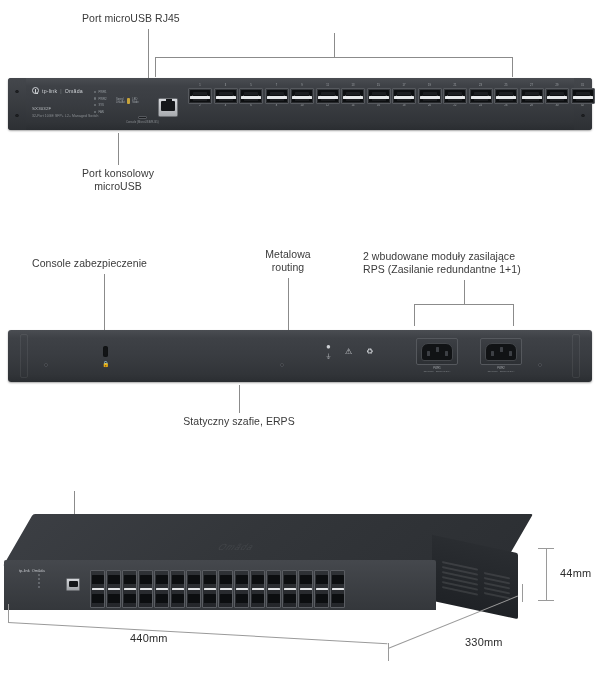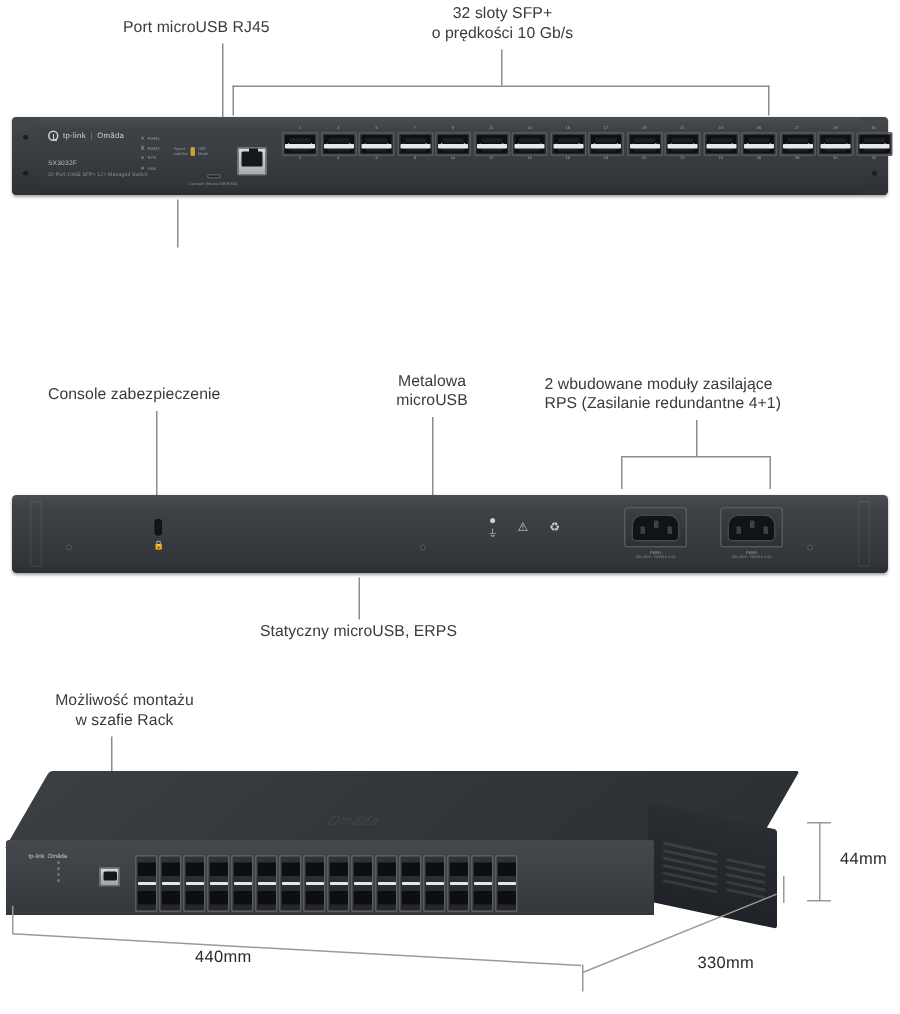--- a/index.html
+++ b/index.html
@@ -276,22 +276,20 @@
   .dim-cap { position:absolute; background:#9a9a9a; }
 </style>
 </head>
 <body>
 
 <div class="stage">
 
   <div class="callout c-left" style="left:82px; top:12px;">Port microUSB RJ45</div>
   <div class="lead-v" style="left:148px; top:29px; height:50px;"></div>
 
-  <div class="callout c-ctr" style="left:245px; top:3px; width:180px;">32 sloty SFP+
-o prędkości 10 Gb/s</div>
   <div class="lead-v" style="left:334px; top:33px; height:24px;"></div>
   <div class="bracket" style="left:155px; top:57px; width:358px; height:20px;"></div>
 
   <div class="chassis front">
     <div class="ear l">
       <div class="ear-hole" style="top:12px;"></div>
       <div class="ear-hole" style="top:36px;"></div>
     </div>
     <div class="ear r">
       <div class="ear-hole" style="top:12px;"></div>
@@ -480,30 +478,32 @@
             <span class="sfp-slot"></span>
             <span class="sfp-latch"></span>
             <span class="sfp-slot"></span>
           </span>
         <span class="sfp-num">32</span>
       </div>
     </div>
   </div>
 
   <div class="lead-v" style="left:118px; top:133px; height:32px;"></div>
+  <div class="callout c-ctr" style="left:58px; top:167px; width:120px;">Port konsolowy
+microUSB</div>
 
   <div class="callout c-left" style="left:32px; top:257px;">Console zabezpieczenie</div>
   <div class="lead-v" style="left:104px; top:274px; height:58px;"></div>
 
   <div class="callout c-ctr" style="left:240px; top:248px; width:96px;">Metalowa
-microUSB</div>
+routing</div>
   <div class="lead-v" style="left:288px; top:278px; height:54px;"></div>
 
   <div class="callout c-left" style="left:363px; top:250px;">2 wbudowane moduły zasilające
-RPS (Zasilanie redundantne 4+1)</div>
+RPS (Zasilanie redundantne 1+1)</div>
   <div class="lead-v" style="left:464px; top:280px; height:24px;"></div>
   <div class="bracket" style="left:414px; top:304px; width:100px; height:22px;"></div>
 
   <div class="chassis rear">
     <div class="rear-corner" style="left:12px;"></div>
     <div class="rear-corner" style="right:12px;"></div>
 
     <div class="k-lock"></div>
     <div class="k-lock-icon">🔒</div>
 
@@ -539,24 +539,22 @@
               <span class="pin p3"></span>
           </span>
         </span>
         <span class="inlet-name">PWR2</span>
         <span class="inlet-rating">100-240V~ 50/60Hz 2.0A</span>
       </div>
     </div>
   </div>
 
   <div class="lead-v" style="left:239px; top:385px; height:28px;"></div>
-  <div class="callout c-ctr" style="left:159px; top:415px; width:160px;">Statyczny microUSB, ERPS</div>
-
-  <div class="callout c-ctr" style="left:8px; top:461px; width:150px;">Możliwość montażu
-w szafie Rack</div>
+  <div class="callout c-ctr" style="left:159px; top:415px; width:160px;">Statyczny szafie, ERPS</div>
+
   <div class="lead-v" style="left:74px; top:491px; height:48px;"></div>
 
   <div class="persp">
     <div class="p-top">
       <span class="p-logo-top">Omãda</span>
     </div>
 
     <div class="p-side">
       <span class="vent" style="left:10px; top:24px;"></span>
       <span class="vent" style="left:10px; top:29px;"></span>

